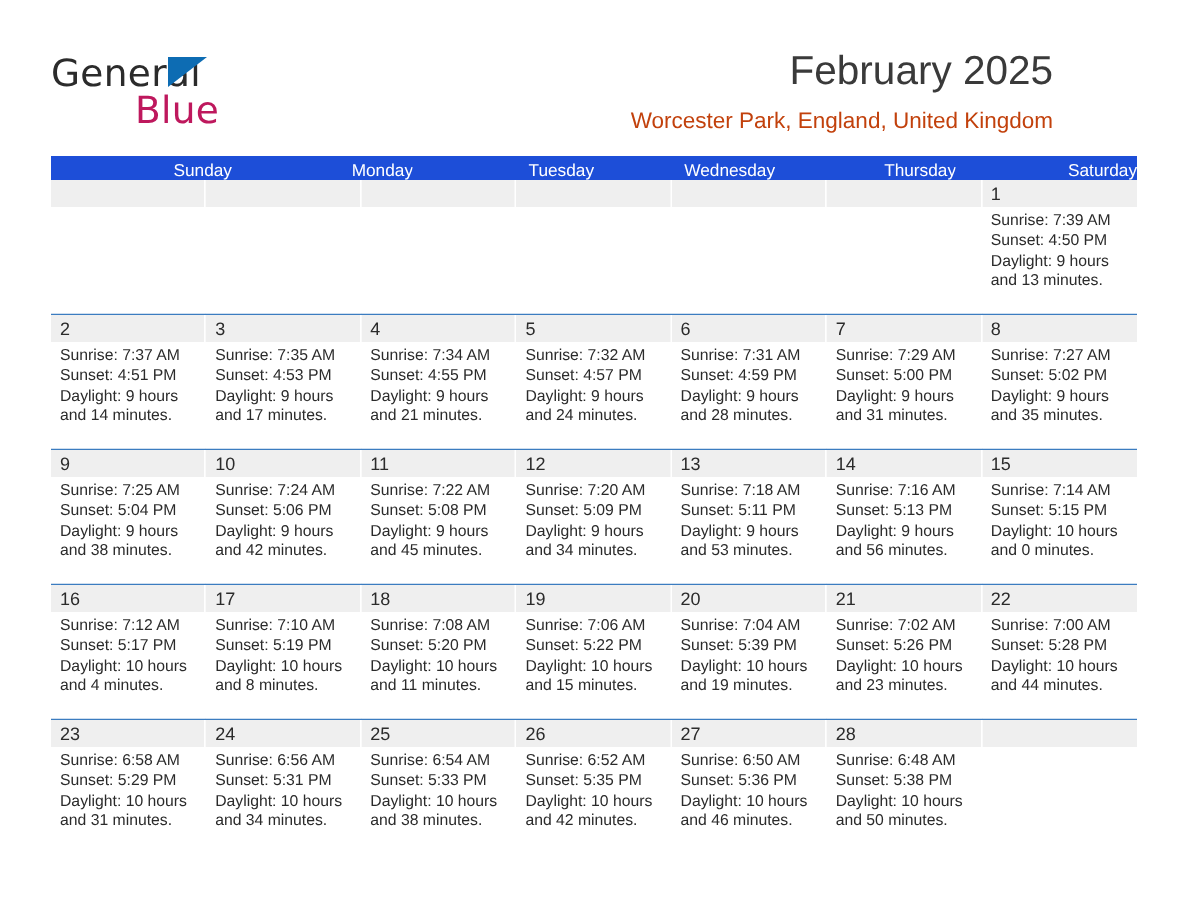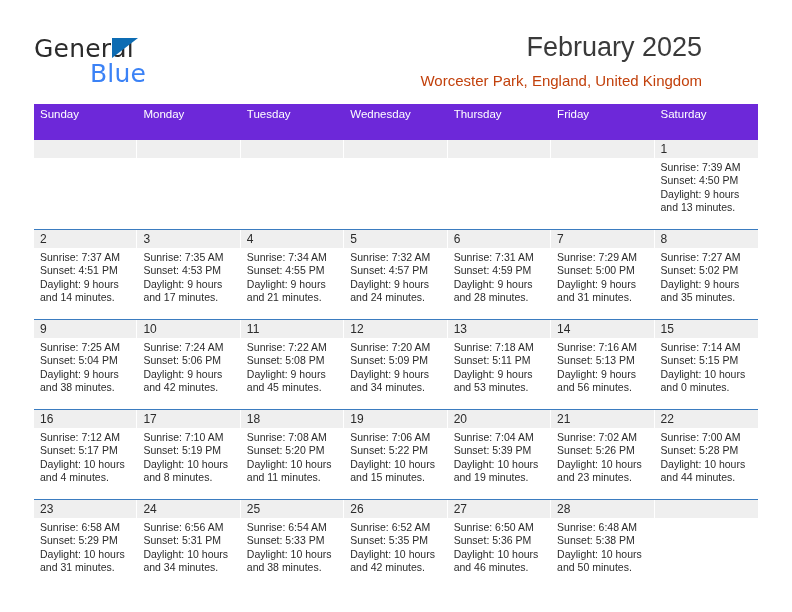--- a/index.html
+++ b/index.html
@@ -56,21 +56,21 @@
     height: 0;
     border-top: 20px solid #0d6cb3;
     border-right: 26px solid transparent;
   }
   .logo-blue {
     position: absolute;
     left: 56px;
     top: 25px;
     font-size: 25px;
     letter-spacing: 0.2px;
-    color: #3b82f6;
+    color: #be185d;
     font-family: "DejaVu Sans", sans-serif;
     font-weight: 400;
   }
 
   .title-block {
     position: absolute;
     right: 34px;
     top: 30px;
     text-align: right;
   }
@@ -94,22 +94,23 @@
   .calendar {
     position: absolute;
     left: 34px;
     top: 104px;
     width: 724px;
   }
 
   .weekday-row {
     display: flex;
     width: 724px;
-    height: 36px;
-    background: #6d28d9;
+    height: 16px;
+    background: #1d4ed8;
+    text-align: right;
   }
   .weekday {
     flex: 1 1 0;
     box-sizing: border-box;
     padding-left: 6px;
     font-size: 11.5px;
     line-height: 20px;
     color: #ffffff;
     font-weight: 400;
     white-space: nowrap;
@@ -184,21 +185,20 @@
   </div>
 
   <div class="calendar">
 
     <div class="weekday-row">
       <div class="weekday">Sunday</div>
       <div class="weekday">Monday</div>
       <div class="weekday">Tuesday</div>
       <div class="weekday">Wednesday</div>
       <div class="weekday">Thursday</div>
-      <div class="weekday">Friday</div>
       <div class="weekday">Saturday</div>
     </div>
 
     <div class="week-row">
       <div class="day-cell empty">
         <div class="daynum-strip">
             <div class="daynum"></div>
           </div>
         <div class="day-body">
           <div class="day-line"></div>

